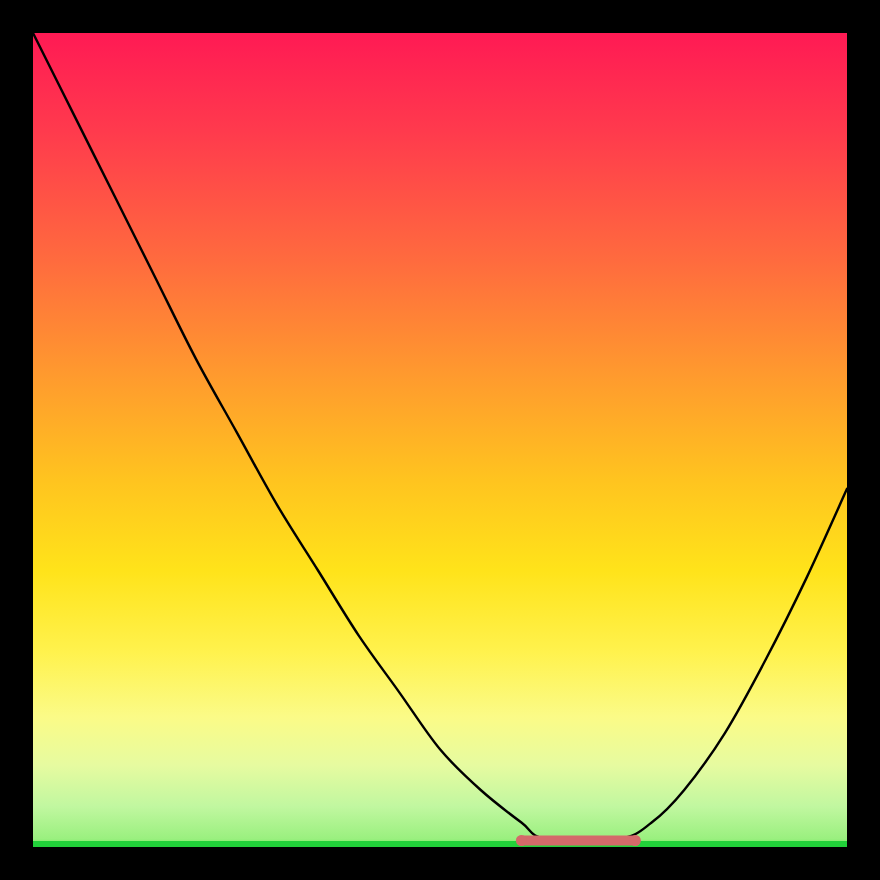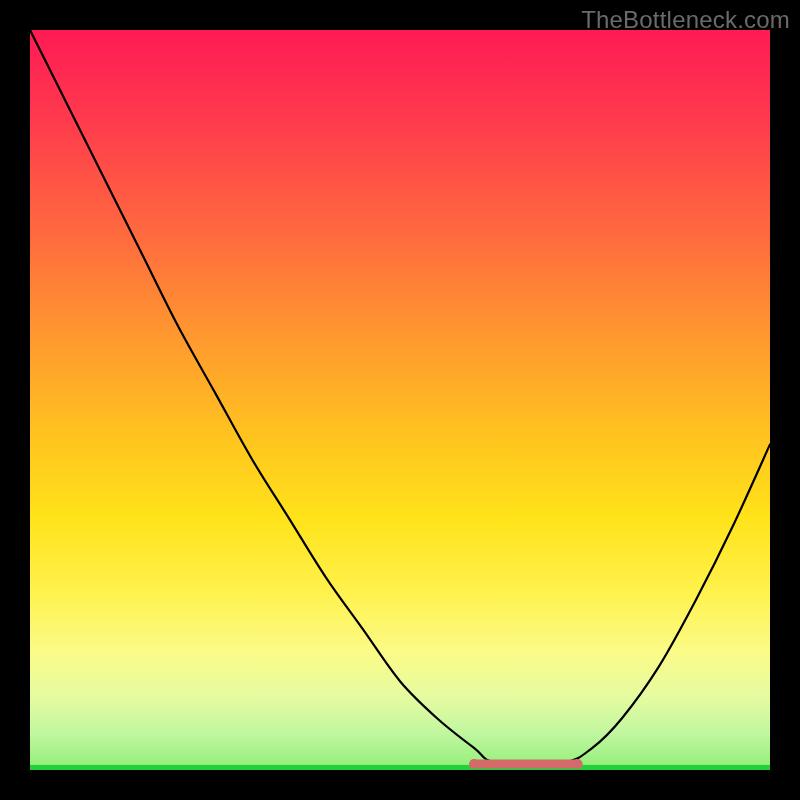--- a/index.html
+++ b/index.html
@@ -76,21 +76,20 @@
   }
   .end-dot {
     fill: #d46a6a;
   }
 </style>
 </head>
 <body>
 
 <div class="frame">
 
-  <div class="watermark">TheBottleneck.com</div>
 
   <div class="plot">
     <svg class="curve" viewBox="0 0 740 740" preserveAspectRatio="none">
 
       <path id="curve-path" class="curve-path" d="M 0 0 C 6.166666666666667 12.333333333333334, 24.666666666666664 49.33333333333333, 37 74 C 49.333333333333336 98.66666666666667, 61.666666666666664 123.33333333333333, 74 148 C 86.33333333333333 172.66666666666666, 98.66666666666667 197.33333333333334, 111 222 C 123.33333333333333 246.66666666666666, 135.66666666666666 272.56666666666666, 148 296 C 160.33333333333334 319.43333333333334, 172.66666666666666 340.4, 185 362.59999999999997 C 197.33333333333334 384.79999999999995, 209.66666666666666 408.23333333333335, 222 429.2 C 234.33333333333334 450.16666666666663, 246.66666666666666 468.66666666666663, 259 488.4 C 271.3333333333333 508.1333333333333, 283.6666666666667 529.1, 296 547.6 C 308.3333333333333 566.1, 320.6666666666667 582.1333333333333, 333 599.4 C 345.3333333333333 616.6666666666666, 357.66666666666663 636.4000000000001, 370 651.2 C 382.33333333333337 666, 394.66666666666674 677.1, 407.00000000000006 688.2 C 419.33333333333337 699.3000000000001, 434.1333333333333 710.4, 444 717.8 C 453.8666666666667 725.1999999999999, 451.4 730.1333333333333, 466.2 732.6 C 481 735.0666666666667, 516.7666666666667 735.0666666666667, 532.8 732.6 C 548.8333333333333 730.1333333333333, 552.5333333333333 725.1999999999999, 562.4 717.8 C 572.2666666666667 710.4, 580.9 701.7666666666667, 592 688.2 C 603.1 674.6333333333334, 616.6666666666666 656.1333333333333, 629 636.4 C 641.3333333333334 616.6666666666666, 653.6666666666666 593.2333333333333, 666 569.8 C 678.3333333333334 546.3666666666666, 690.6666666666666 521.6999999999999, 703 495.79999999999995 C 715.3333333333334 469.9, 733.8333333333334 427.96666666666664, 740 414.4"></path>
 
       <line id="valley-line" class="bottom-segment" x1="444" y1="734.08" x2="547.6" y2="734.08"></line>
 
       <circle id="valley-dot-left" class="end-dot" r="5" cx="444" cy="734.08"></circle>
       <circle id="valley-dot-right" class="end-dot" r="5" cx="547.6" cy="734.08"></circle>

